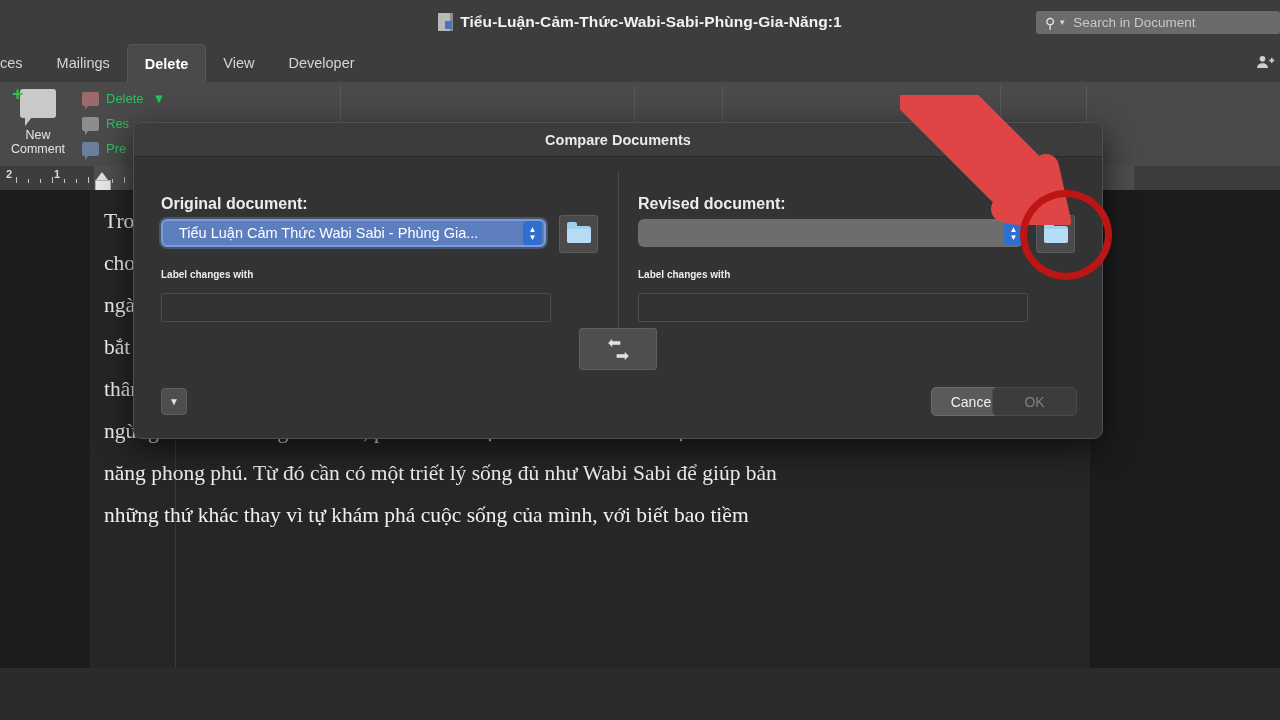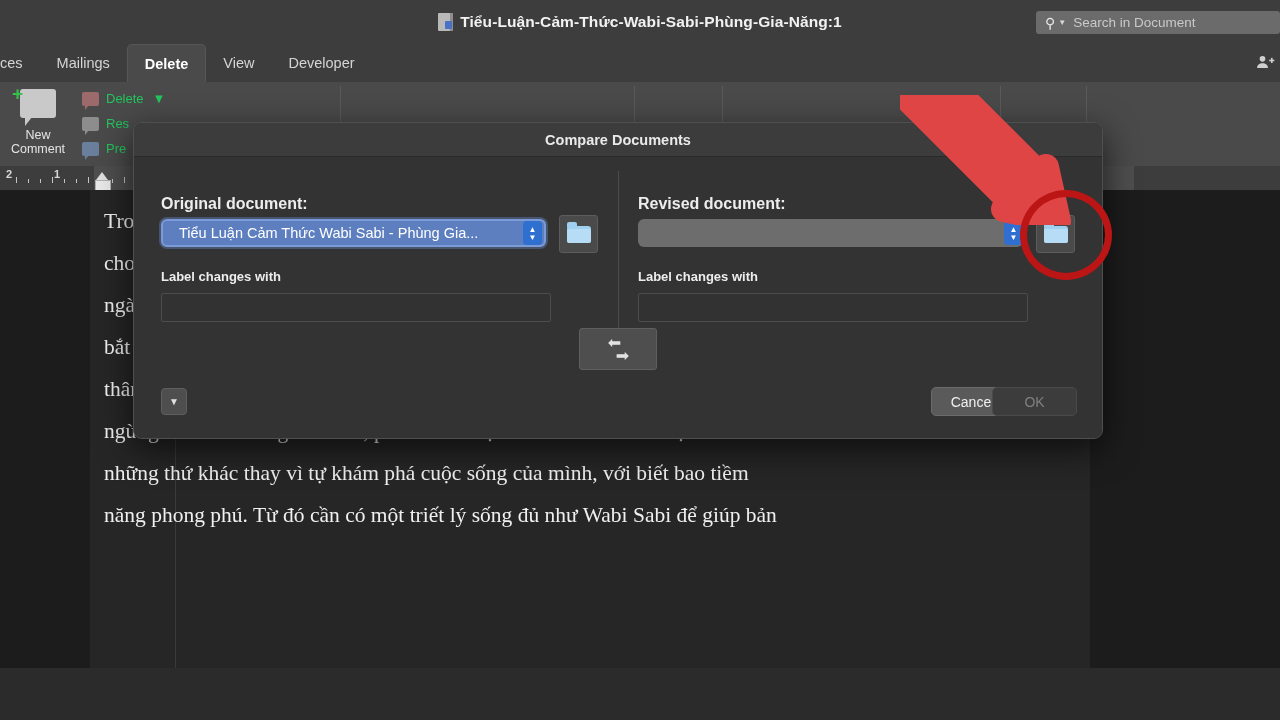--- a/index.html
+++ b/index.html
@@ -195,21 +195,21 @@
   .modal-body{position:absolute;left:0;top:34px;width:968px;height:281px;background:#333333;}
 
   .col{position:absolute;top:0;width:430px;}
   .col.left{left:27px;}
   .col.right{left:504px;}
   .v-divider{position:absolute;left:484px;top:14px;width:1px;height:168px;background:#4c4c4c;}
 
   .fieldlabel{color:#ededed;font-size:16px;font-weight:bold;}
   .lbl-original{position:absolute;left:0;top:38px;}
   .lbl-revised{position:absolute;left:0;top:38px;}
-  .lbl-changes{position:absolute;left:0;top:112px;color:#ededed;font-size:13px;font-weight:bold;}
+  .lbl-changes{position:absolute;left:0;top:112px;color:#ededed;font-size:10px;font-weight:bold;}
 
   .popup{
     position:absolute;left:0;top:62px;width:385px;height:28px;
     border-radius:6px;box-sizing:border-box;
     display:flex;align-items:center;
   }
   .popup.focused{
     background:#5d7fc0;border:2px solid #7b9ad8;
     box-shadow:0 0 0 2px rgba(110,150,220,.35);
   }
@@ -449,22 +449,22 @@
   <div class="docarea">
     <div class="page">
       <div class="left-margin-line"></div>
       <div class="page-text">
         <p>Trong những năm gần đây, xã hội phát triển một cách nhanh chóng làm</p>
         <p>cho mức độ căng thẳng của con người đang đạt đến đỉnh điểm. Con người</p>
         <p>ngày càng trở nên ám ảnh với tiền bạc, địa vị, ngoại hình. Ép bản thân nỗ lực,</p>
         <p>bắt chính mình phải đảm nhiệm nhiều công việc cùng một lúc, làm cho bản</p>
         <p>thân quá tải, cảm giác bất mãn không ngừng lớn lên theo từng ngày. Không</p>
         <p>ngừng so sánh với người khác, phán xét và tự chỉ trích bản thân. Bận tâm tới</p>
+        <p>năng phong phú. Từ đó cần có một triết lý sống đủ như Wabi Sabi để giúp bản</p>
         <p>những thứ khác thay vì tự khám phá cuộc sống của mình, với biết bao tiềm</p>
-        <p>năng phong phú. Từ đó cần có một triết lý sống đủ như Wabi Sabi để giúp bản</p>
       </div>
     </div>
   </div>
 
   <div class="modal">
     <div class="modal-titlebar">
       <span class="modal-title">Compare Documents</span>
     </div>
     <div class="modal-body">
 

